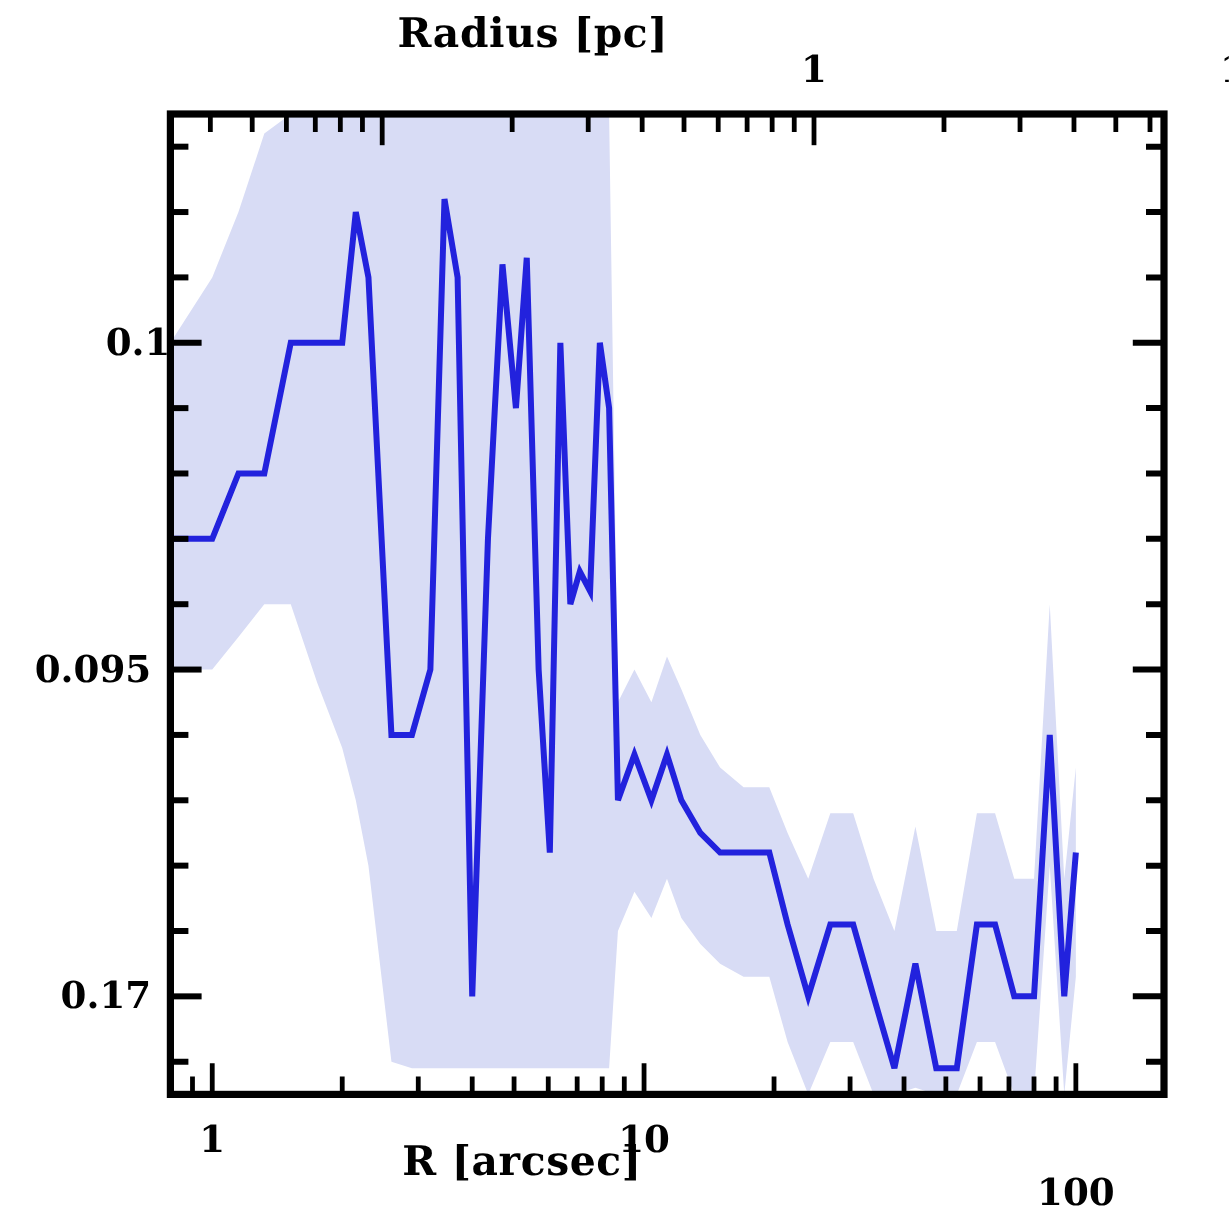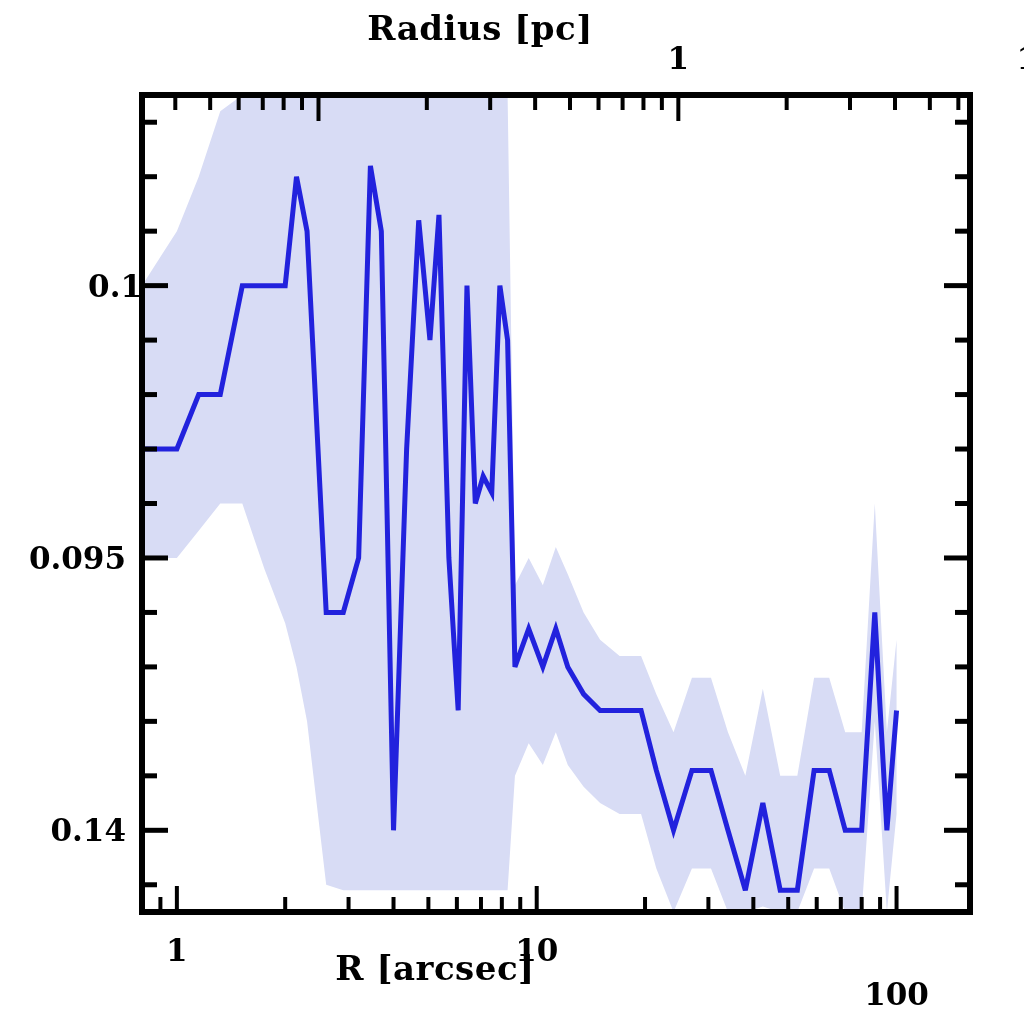--- a/index.html
+++ b/index.html
@@ -14,21 +14,20 @@
   .axis-title{
     position:absolute;
     font-family:"DejaVu Serif", serif;
     font-weight:700;
     color:#000;
     white-space:nowrap;
   }
   #top-title{
     top:8px;left:0;width:888px;text-align:center;font-size:34px;
     letter-spacing:0.5px;
-    padding-left:36px;
   }
   #bottom-title{
     top:948px;left:0;width:870px;text-align:center;font-size:34px;
     letter-spacing:0.5px;
   }
   #left-title{
     top:0px;left:0px;
     width:1024px;
     text-align:center;
     font-size:29px;
@@ -67,21 +66,21 @@
     </div>
 
   <div id="tick-labels">
       <div class="tick-label tlab-bot" style="left: 176.872px; top: 932px;">1</div>
       <div class="tick-label tlab-bot" style="left: 536.711px; top: 932px;">10</div>
       <div class="tick-label tlab-bot" style="left: 896.55px; top: 932px; margin-top: 44px;">100</div>
       <div class="tick-label tlab-top" style="left: 678.334px; top: 40px;">1</div>
       <div class="tick-label tlab-top" style="left: 1038.17px; top: 40px;">10</div>
       <div class="tick-label tlab-left" style="left: 0px; width: 126px; top: 285.633px; padding-left: 16px;">0.1</div>
       <div class="tick-label tlab-left" style="left: 0px; width: 126px; top: 557.967px;">0.095</div>
-      <div class="tick-label tlab-left" style="left: 0px; width: 126px; top: 830.3px;">0.14</div>
+      <div class="tick-label tlab-left" style="left: 0px; width: 126px; top: 830.3px;">0.17</div>
     </div>
 
   <svg id="plot" width="1024" height="1024">
       <defs>
         <clipPath id="frameclip">
           <rect x="144" y="97" width="824" height="813"></rect>
         </clipPath>
       </defs>
     <g>
       <path id="band-path" d="M142.00 285.63 L176.87 231.17 L198.71 176.70 L220.26 111.34 L242.31 95.00 L264.33 95.00 L285.19 95.00 L296.50 95.00 L307.04 95.00 L326.20 95.00 L343.26 95.00 L358.64 95.00 L370.40 95.00 L381.33 95.00 L393.52 95.00 L406.63 95.00 L418.72 95.00 L429.94 95.00 L438.96 95.00 L448.87 95.00 L458.18 95.00 L466.97 95.00 L475.29 95.00 L483.19 95.00 L491.75 95.00 L499.87 95.00 L507.59 95.00 L514.95 585.20 L528.69 557.97 L542.84 585.20 L555.81 547.07 L567.79 574.31 L583.61 612.43 L600.08 639.67 L619.64 656.01 L641.08 656.01 L656.34 694.13 L673.53 732.26 L691.93 677.79 L710.98 677.79 L727.96 732.26 L745.34 775.83 L762.83 688.69 L780.21 775.83 L797.33 775.83 L814.09 677.79 L829.23 677.79 L845.21 732.26 L861.68 732.26 L874.79 503.50 L886.88 732.26 L896.55 639.67 L896.55 813.96 L886.88 912.00 L874.79 721.37 L861.68 912.00 L845.21 912.00 L829.23 868.43 L814.09 868.43 L797.33 912.00 L780.21 912.00 L762.83 906.55 L745.34 912.00 L727.96 912.00 L710.98 868.43 L691.93 868.43 L673.53 912.00 L656.34 868.43 L641.08 813.96 L619.64 813.96 L600.08 803.07 L583.61 786.73 L567.79 764.94 L555.81 732.26 L542.84 764.94 L528.69 743.15 L514.95 775.83 L507.59 890.21 L499.87 890.21 L491.75 890.21 L483.19 890.21 L475.29 890.21 L466.97 890.21 L458.18 890.21 L448.87 890.21 L438.96 890.21 L429.94 890.21 L418.72 890.21 L406.63 890.21 L393.52 890.21 L381.33 890.21 L370.40 890.21 L358.64 890.21 L343.26 890.21 L326.20 884.77 L307.04 721.37 L296.50 666.90 L285.19 623.33 L264.33 568.86 L242.31 503.50 L220.26 503.50 L198.71 530.73 L176.87 557.97 L142.00 557.97 Z" fill="#d8dcf5" stroke="none" clip-path="url(#frameclip)"></path>

